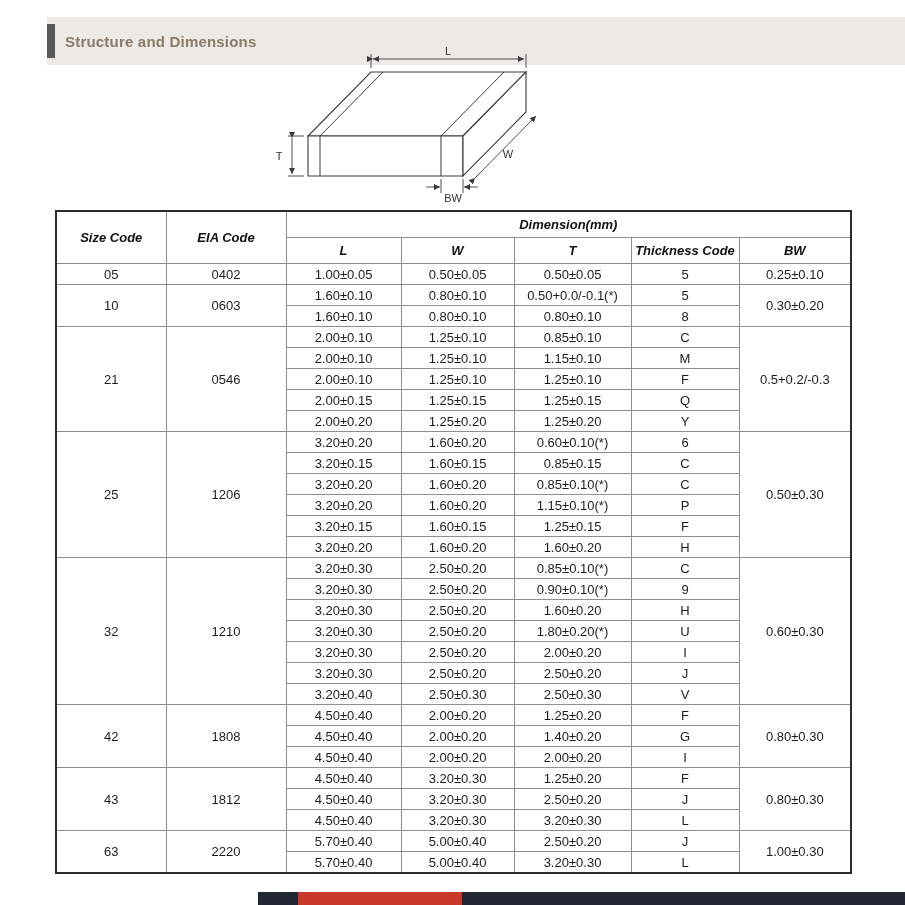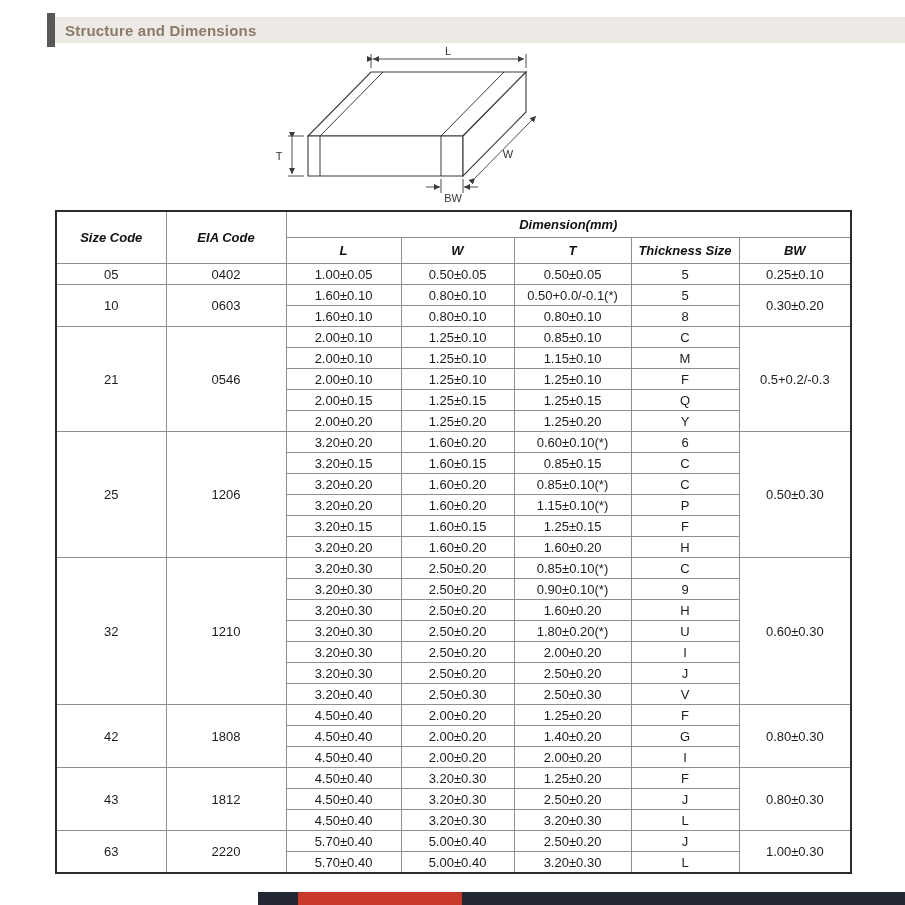--- a/index.html
+++ b/index.html
@@ -1,21 +1,21 @@
 <!DOCTYPE html>
 <html><head>
 <meta charset="utf-8">
 <style>
   html,body { margin:0; padding:0; }
   body {
     width:905px; height:905px; background:#ffffff; position:relative;
     font-family:"Liberation Sans", sans-serif; overflow:hidden; color:#1a1a1a;
   }
   .header-strip {
-    position:absolute; left:47px; top:17px; right:0; height:26px;
+    position:absolute; left:47px; top:17px; right:0; height:48px;
     background:#edeae6; display:flex; align-items:center;
   }
   .header-accent { width:8px; height:34px; background:#59585a; flex:0 0 auto; }
   .header-title { margin-left:10px; font-size:15px; font-weight:bold; color:#8a7a68; letter-spacing:0.2px; }
 
   .diagram { position:absolute; left:268px; top:46px; width:300px; height:165px; }
   .diagram svg { display:block; }
 
   table.dim-table {
     position:absolute; left:55px; top:210px;
@@ -99,21 +99,21 @@
   <thead>
     <tr>
       <th rowspan="2">Size Code</th>
       <th rowspan="2">EIA Code</th>
       <th colspan="5">Dimension(mm)</th>
     </tr>
     <tr>
       <th>L</th>
       <th>W</th>
       <th>T</th>
-      <th>Thickness  Size</th>
+      <th>Thickness  Code</th>
       <th>BW</th>
     </tr>
   </thead>
   <tbody>
       <tr class="group-start">
         <td>05</td>
         <td>0402</td>
         <td>1.00±0.05</td>
         <td>0.50±0.05</td>
         <td>0.50±0.05</td>

